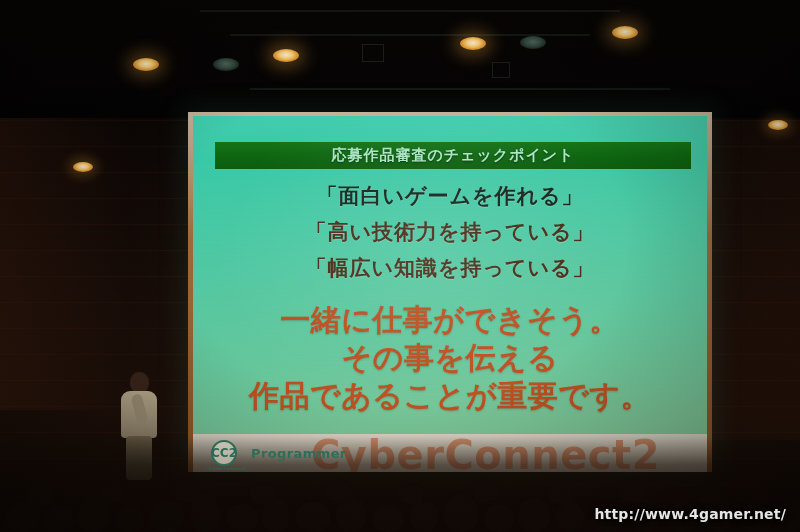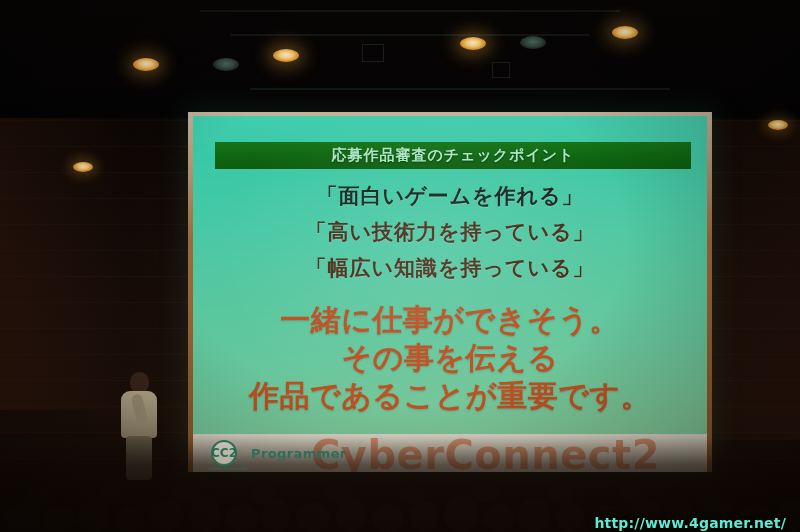--- a/index.html
+++ b/index.html
@@ -204,22 +204,22 @@
     background:repeating-linear-gradient(0deg, rgba(255,255,255,0.012) 0px, rgba(255,255,255,0.012) 1px, rgba(0,0,0,0.012) 1px, rgba(0,0,0,0.012) 2px);
     mix-blend-mode:overlay;
   }
   .photo-vignette {
     position:absolute; inset:0; pointer-events:none;
     background:radial-gradient(ellipse at 50% 45%, rgba(0,0,0,0) 40%, rgba(0,0,0,0.45) 100%);
   }
 
   
   .watermark {
-    position:absolute; right:14px; bottom:1px;
-    color:#5eead4;
+    position:absolute; right:14px; bottom:10px;
+    color:#e5e5e5;
     font-size:14px; font-weight:700;
     letter-spacing:.2px;
     text-shadow:0 1px 3px rgba(0,0,0,.95), 0 0 7px rgba(0,0,0,.8);
     z-index:20;
   }
 </style>
 </head>
 <body>
 
 <div class="photo">

